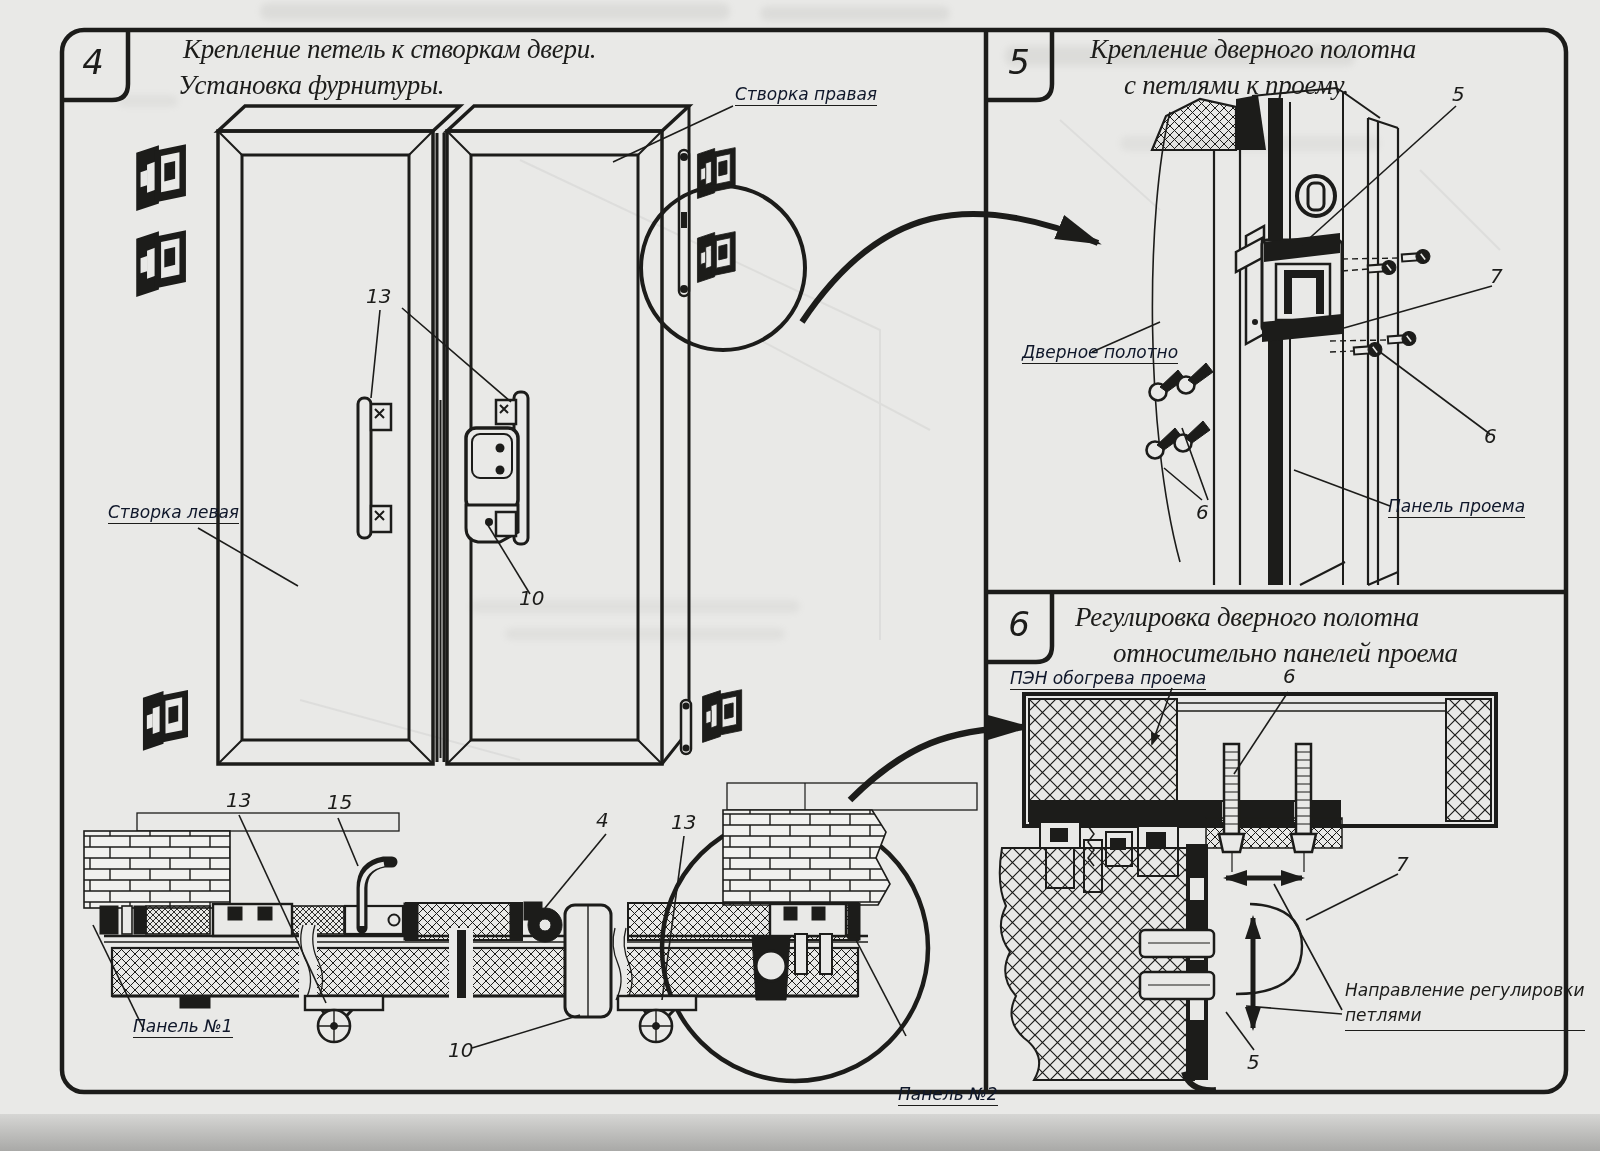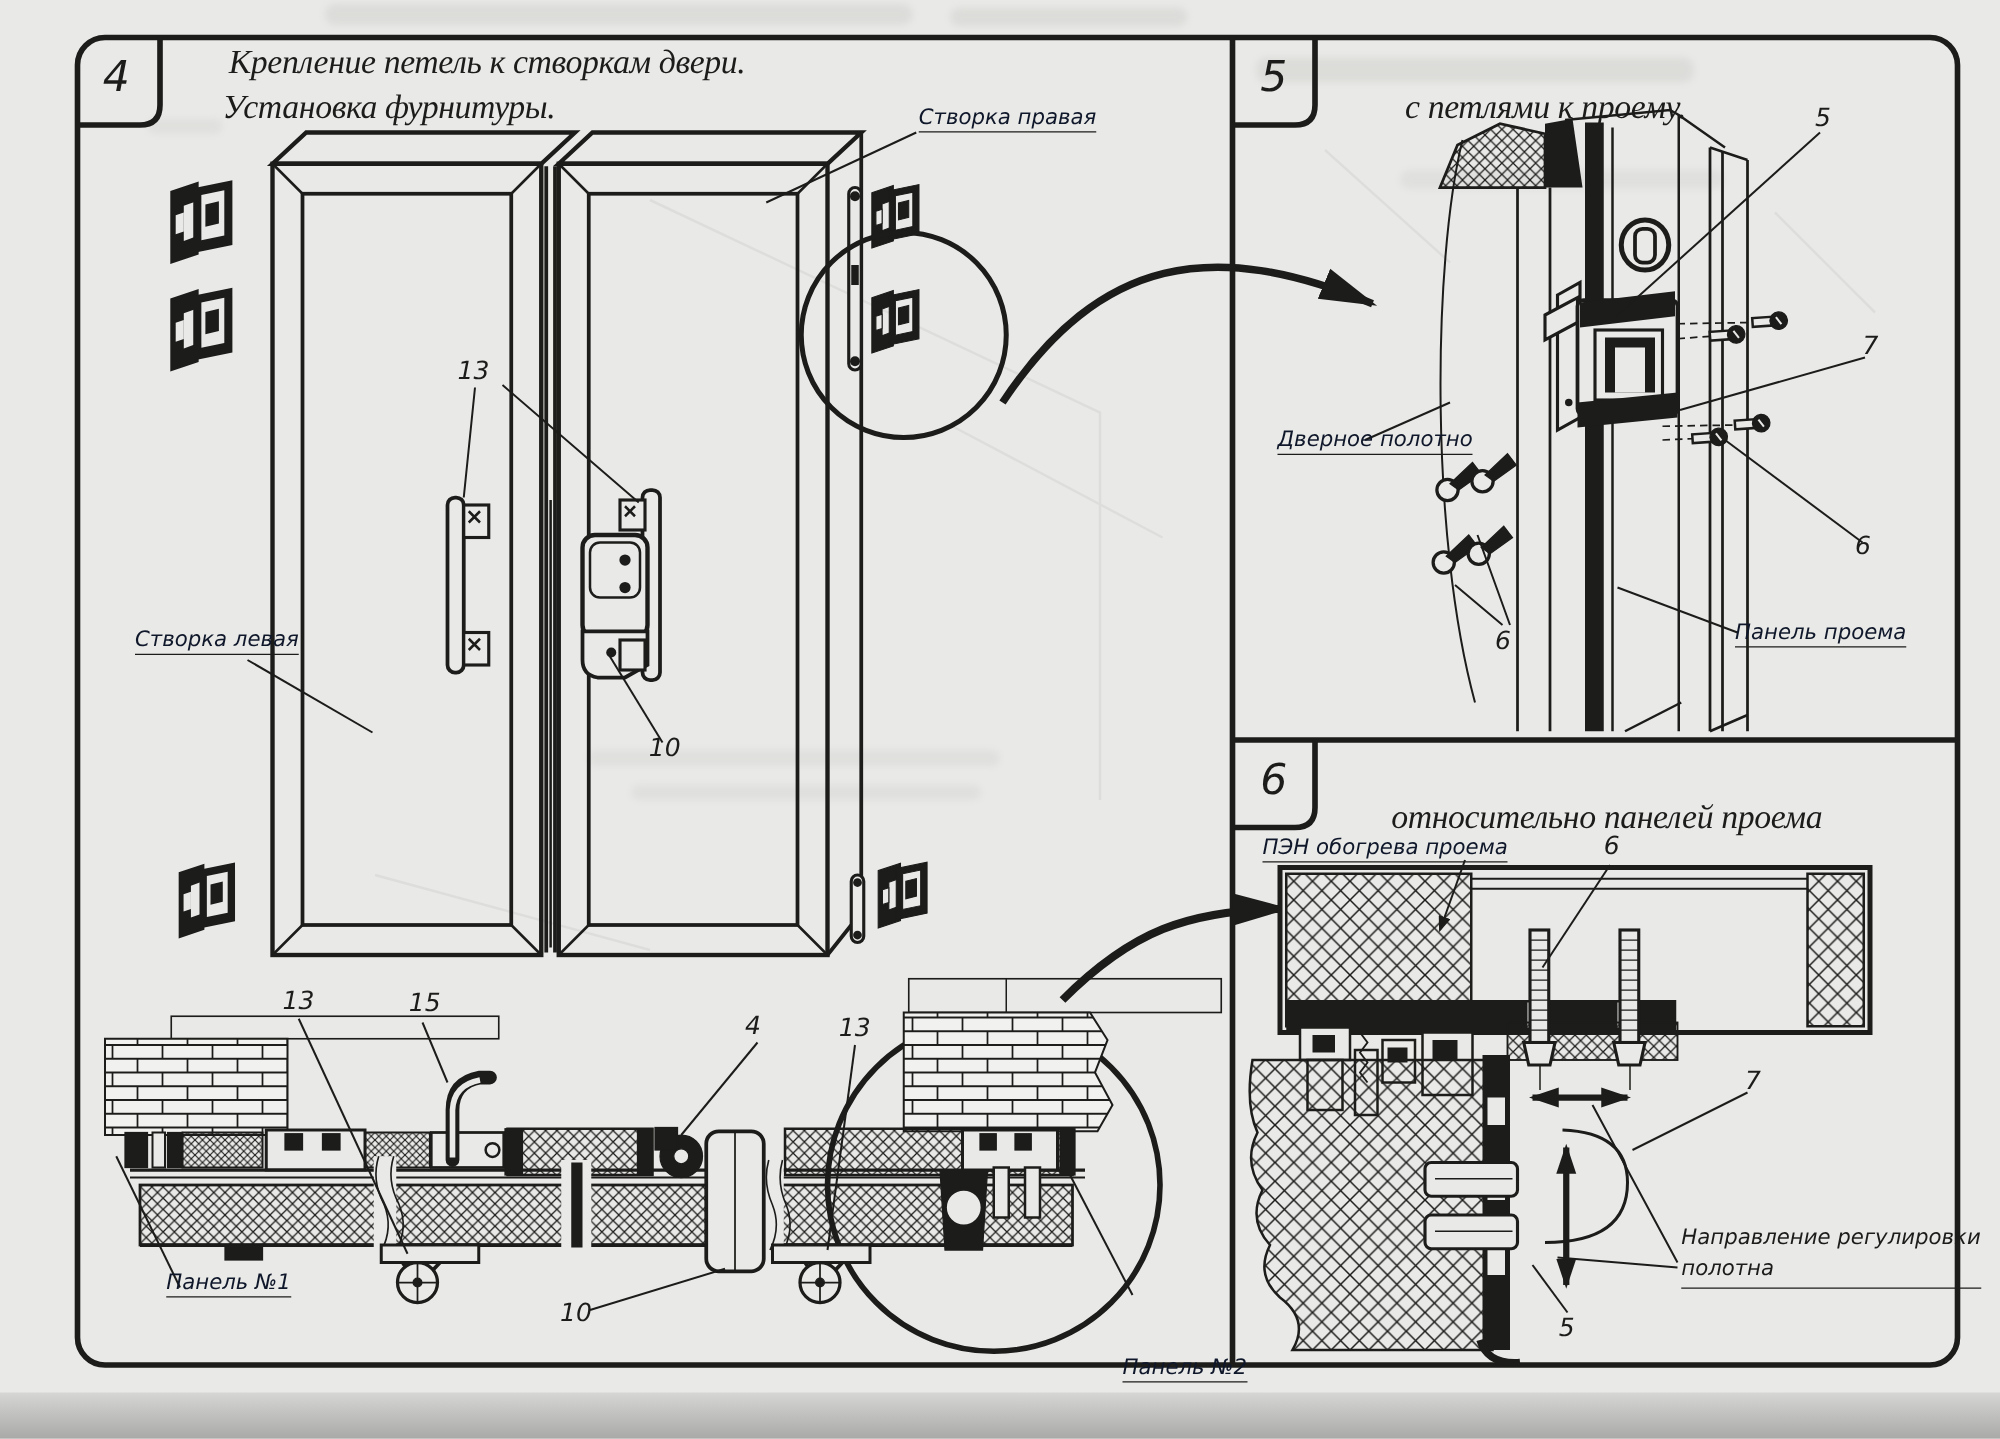--- a/index.html
+++ b/index.html
@@ -380,33 +380,35 @@
   <div class="num" style="left:519px;top:586px;">10</div>
   <div class="num" style="left:226px;top:788px;">13</div>
   <div class="num" style="left:327px;top:790px;">15</div>
   <div class="num" style="left:596px;top:808px;">4</div>
   <div class="num" style="left:671px;top:810px;">13</div>
   <div class="num" style="left:448px;top:1038px;">10</div>
   <div class="lbl u" style="left:133px;top:1016px;">Панель №1</div>
   <div class="lbl u" style="left:898px;top:1084px;">Панель №2</div>
 
   <div class="panel-num" style="left:996px;top:42px;">5</div>
+  <div class="title" style="left:1090px;top:34px;">Крепление дверного полотна</div>
   <div class="title" style="left:1124px;top:70px;">с петлями к проему.</div>
   <div class="num" style="left:1452px;top:82px;">5</div>
   <div class="num" style="left:1490px;top:264px;">7</div>
   <div class="num" style="left:1484px;top:424px;">6</div>
   <div class="num" style="left:1196px;top:500px;">6</div>
   <div class="lbl u" style="left:1022px;top:342px;">Дверное полотно</div>
   <div class="lbl u" style="left:1388px;top:496px;">Панель проема</div>
 
   <div class="panel-num" style="left:996px;top:604px;">6</div>
+  <div class="title" style="left:1075px;top:602px;">Регулировка дверного полотна</div>
   <div class="title" style="left:1113px;top:638px;">относительно панелей проема</div>
   <div class="lbl u" style="left:1010px;top:668px;">ПЭН обогрева проема</div>
   <div class="num" style="left:1283px;top:664px;">6</div>
   <div class="num" style="left:1396px;top:852px;">7</div>
   <div class="num" style="left:1247px;top:1050px;">5</div>
   <div class="dir-lbl" style="left:1345px;top:978px;">
     <span style="display:block;">Направление регулировки</span>
-    <span style="display:block;">полотна</span>
+    <span style="display:block;">петлями</span>
   </div>
 
   <div class="shadow-strip"></div>
 </div>
 
 </body></html>

